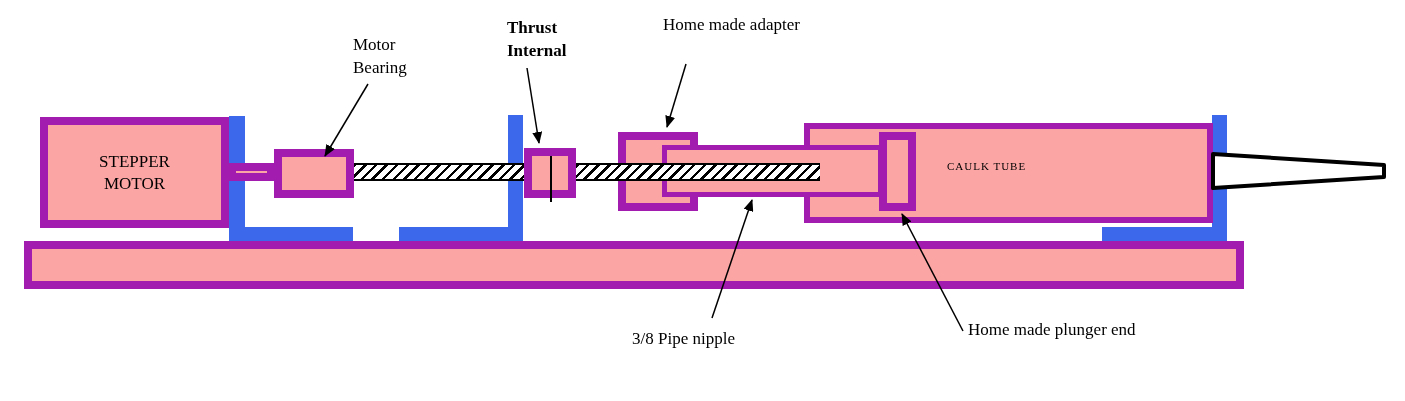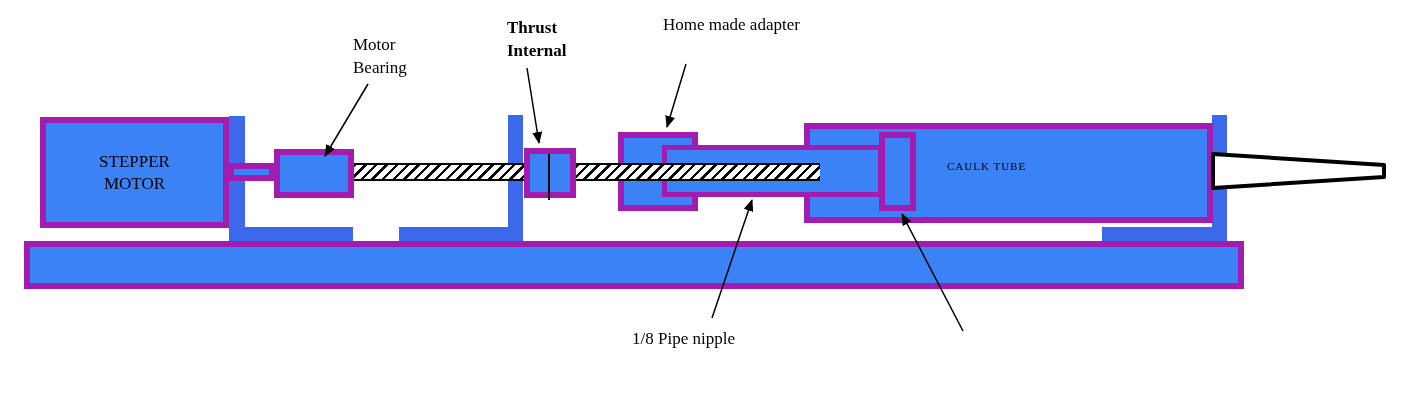--- a/index.html
+++ b/index.html
@@ -1,21 +1,21 @@
 <!DOCTYPE html>
 <html style="--bracket-blue: #3C69EB; --outline-black: #000000; --background: #FFFFFF;"><head>
 <meta charset="utf-8">
 <style>
   html,body{margin:0;padding:0;background:#fff;}
   *{box-sizing:border-box;}
   #canvas{
     position:relative;width:1405px;height:401px;background:#fff;overflow:hidden;
     font-family:"Liberation Serif",serif;color:#000;
   }
-  .box{position:absolute;background:#3b82f6;border:6px solid #a21caf;}
+  .box{position:absolute;background:#fca5a5;border:8px solid #a21caf;}
   .blue{position:absolute;background:var(--bracket-blue,#3C69EB);}
   .lbl{position:absolute;font-size:17px;line-height:23px;white-space:nowrap;}
 
   
   #base-plate{left:24px;top:241px;width:1220px;height:48px;}
 
   
   #b1v{left:229px;top:116px;width:16px;height:125px;}
   #b1h{left:229px;top:227px;width:124px;height:14px;}
   #b2h{left:399px;top:227px;width:124px;height:14px;}
@@ -96,22 +96,23 @@
     <div>Motor</div>
     <div>Bearing</div>
   </div>
   <div id="lbl-bearing" class="lbl">
     <div>Thrust</div>
     <div>Internal</div>
   </div>
   <div id="lbl-adapter" class="lbl">
     <div>Home made adapter</div>
   </div>
-  <div id="lbl-nipple" class="lbl">1/8 Pipe nipple</div>
+  <div id="lbl-nipple" class="lbl">3/8 Pipe nipple</div>
   <div id="lbl-plunger" class="lbl">
+    <div>Home made plunger end</div>
   </div>
 
   <svg id="overlay" viewBox="0 0 1405 401" xmlns="http://www.w3.org/2000/svg">
     <defs>
       <marker id="ah" markerWidth="13" markerHeight="10" refX="11" refY="5" orient="auto" markerUnits="userSpaceOnUse">
         <path d="M0,0 L12,5 L0,10 z" fill="#000"></path>
       </marker>
     </defs>
     <polygon points="1213,154 1384,165 1384,177 1213,188" fill="#fff" stroke="#000" stroke-width="4" stroke-linejoin="round"></polygon>
     <line x1="368" y1="84" x2="325" y2="156" stroke="#000" stroke-width="1.5" marker-end="url(#ah)"></line>

